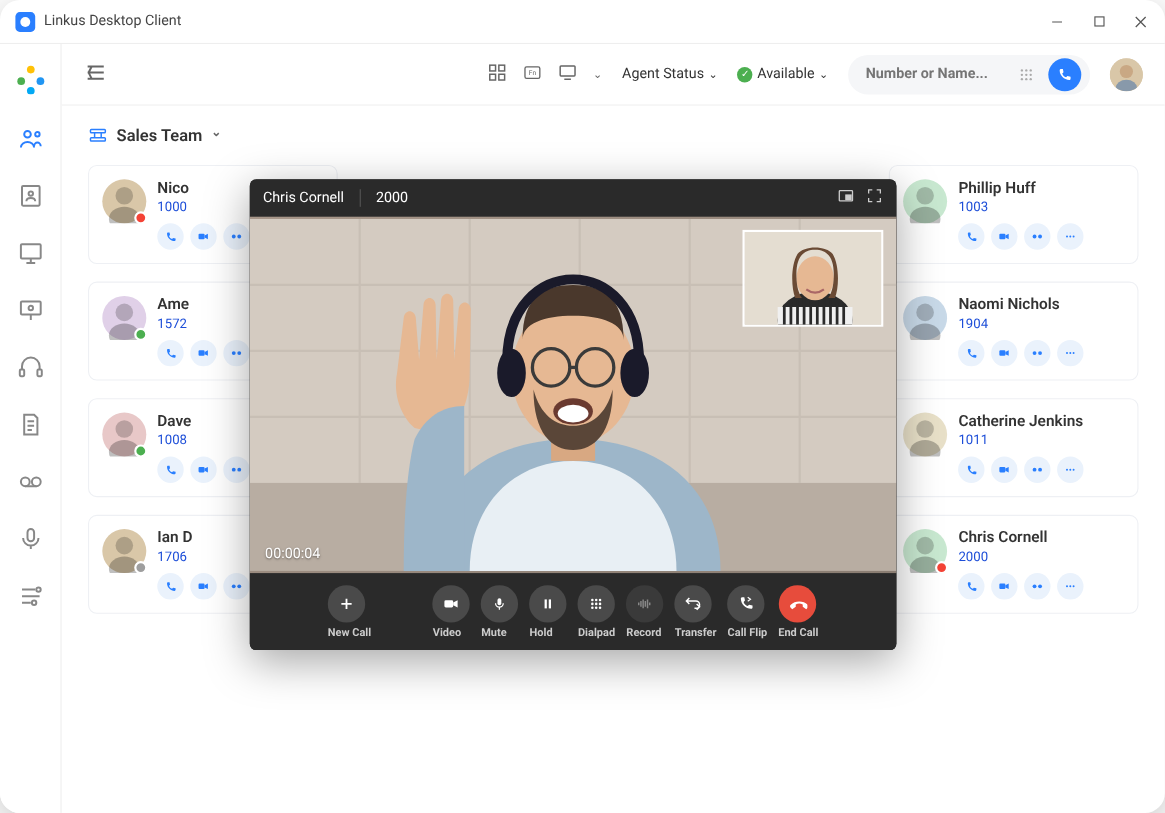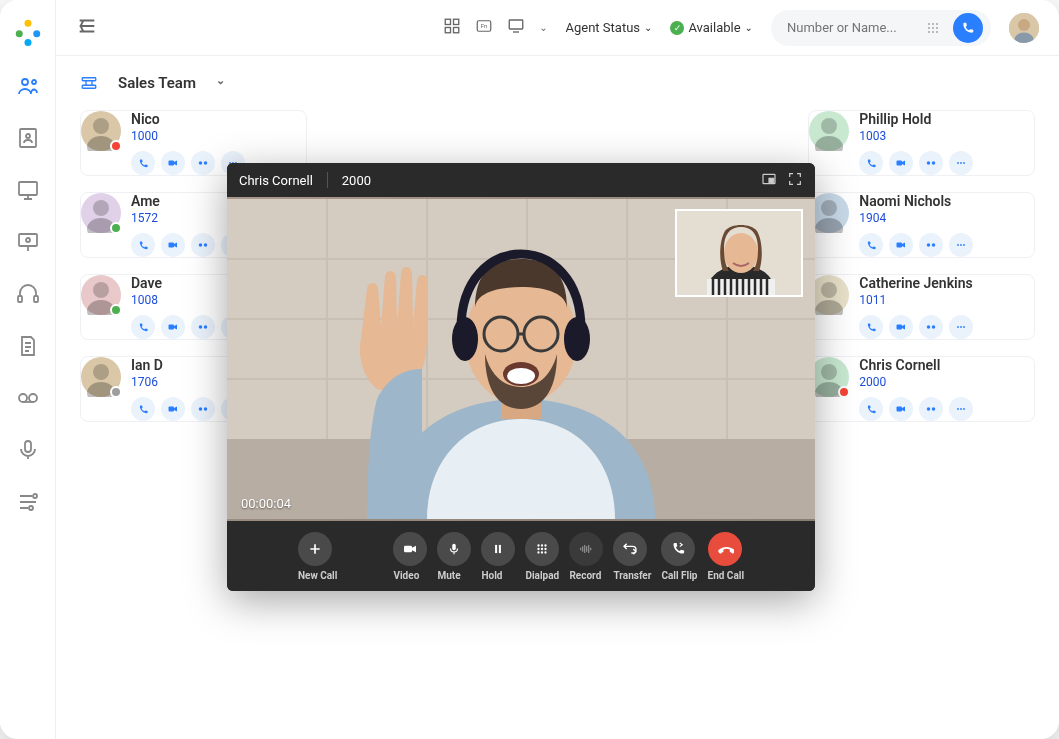--- a/index.html
+++ b/index.html
@@ -16,33 +16,33 @@
 .side-item { width:24px; height:24px; color:#888; cursor:pointer; position:relative; }
 .side-item.active { color:#2a7fff; }
 .main { flex:1; display:flex; flex-direction:column; overflow:hidden; }
 .topbar { height:56px; display:flex; align-items:center; padding:0 20px; gap:18px; border-bottom:1px solid #f0f0f0; }
 .hamburger { color:#666; cursor:pointer; }
 .spacer { flex:1; }
 .top-icons { display:flex; align-items:center; gap:14px; color:#666; }
 .agent-status, .avail { font-size:13px; color:#333; display:flex; align-items:center; gap:4px; cursor:pointer; }
 .avail .dot { width:14px; height:14px; border-radius:50%; background:#4caf50; display:inline-flex; align-items:center; justify-content:center; color:#fff; font-size:9px; }
 .searchbox { background:#f5f6f8; border-radius:20px; height:36px; display:flex; align-items:center; padding:0 8px 0 16px; gap:8px; }
-.searchbox input { border:none; background:transparent; outline:none; font-size:13px; width:130px; color:#666; }
+.searchbox input { border:none; background:transparent; outline:none; font-size:13px; width:130px; color:#666;font-weight:bold; }
 .searchbox .pad { width:20px; color:#aaa; display:flex; }
 .call-btn { width:30px; height:30px; border-radius:50%; background:#2a7fff; color:#fff; display:flex; align-items:center; justify-content:center; cursor:pointer; }
 .avatar { width:30px; height:30px; border-radius:50%; background:#d9c7a8; overflow:hidden; }
 .avatar svg { width:100%; height:100%; }
 .content { flex:1; padding:18px 24px; position:relative; overflow:hidden; }
 .team-row { display:flex; align-items:center; gap:8px; margin-bottom:18px; }
-.team-name { font-size:15px; font-weight:600; color:#333; display:flex; align-items:flex-start; gap:20px; cursor:pointer; }
+.team-name { font-size:15px; font-weight:600; color:#333; display:flex; align-items:flex-start; gap:8px; cursor:pointer; }
 .team-name .chev { font-size:11px; color:#666; }
 .filter-search { margin-left:auto; border:1px solid #e0e0e0; border-radius:4px; height:32px; display:flex; align-items:center; padding:0 10px; gap:8px; width:200px; }
 .filter-search input { border:none; outline:none; width:100%; font-size:13px; }
 .grid { display:grid; grid-template-columns:repeat(4, 1fr); gap:16px; }
-.card { border:1px solid #eef0f4; border-radius:8px; display:flex; gap:10px; background:#fff; }
+.card { border:1px solid #eef0f4; border-radius:8px; padding:12px; display:flex; gap:10px; background:#fff; }
 .card-avatar { width:40px; height:40px; border-radius:50%; background:#e8d5c4; flex-shrink:0; position:relative; overflow:visible; }
 .status-ind { width:12px; height:12px; border-radius:50%; position:absolute; right:-1px; bottom:-1px; border:2px solid #fff; }
 .status-ind.green { background:#4caf50; }
 .status-ind.red { background:#f44336; }
 .status-ind.gray { background:#9e9e9e; }
 .status-ind.blue { background:#2196f3; }
 .card-body { flex:1; min-width:0; }
 .card-name { font-size:14px; font-weight:600; color:#333; white-space:nowrap; overflow:hidden; text-overflow:ellipsis; }
 .card-ext { font-size:12px; color:#1d4ed8; margin-top:2px; }
 .card-actions { display:flex; gap:6px; margin-top:8px; }
@@ -63,20 +63,45 @@
 .vctrl .circ.end { background:#e74c3c; }
 .vctrl .circ.rec { background:#3a3a3a; }
 .vctrl .lbl { font-size:10px; color:#ccc; white-space:nowrap; }
 
 .face { width:100%; height:100%; }
 </style>
 </head>
 <body>
 
 <div class="window">
+  <div class="titlebar">
+    <div class="logo-sq">
+      <svg viewBox="0 0 24 24" width="12" height="12" fill="#fff">
+          <circle cx="12" cy="12" r="9"></circle>
+        </svg>
+    </div>
+    <div class="title">Linkus Desktop Client</div>
+    <div class="win-controls">
+      <div class="win-btn">
+        <svg viewBox="0 0 16 16" width="12">
+            <path d="M2 8h12" stroke="#555" stroke-width="1.5"></path>
+          </svg>
+      </div>
+      <div class="win-btn">
+        <svg viewBox="0 0 16 16" width="11">
+            <rect x="2" y="2" width="12" height="12" fill="none" stroke="#555" stroke-width="1.5"></rect>
+          </svg>
+      </div>
+      <div class="win-btn">
+        <svg viewBox="0 0 16 16" width="12">
+            <path d="M2 2l12 12M14 2L2 14" stroke="#555" stroke-width="1.5"></path>
+          </svg>
+      </div>
+    </div>
+  </div>
 
   <div class="body">
     <div class="sidebar">
       <div class="brand-icon">
         <svg viewBox="0 0 32 32">
             <circle cx="16" cy="6" r="4" fill="#ffc107"></circle>
             <circle cx="6" cy="18" r="4" fill="#4caf50"></circle>
             <circle cx="26" cy="18" r="4" fill="#2196f3"></circle>
             <circle cx="16" cy="28" r="4" fill="#03a9f4"></circle>
           </svg>
@@ -259,21 +284,21 @@
               </div>
             </div>
             <div class="card" style="visibility: hidden;"></div>
             <div class="card" style="visibility: hidden;"></div>
             <div class="card">
               <div class="card-avatar" style="background: rgb(200, 232, 208);"><svg viewBox="0 0 40 40" class="face">
                   <circle cx="20" cy="15" r="8" fill="rgba(0,0,0,.2)"></circle>
                   <ellipse cx="20" cy="36" rx="14" ry="11" fill="rgba(0,0,0,.25)"></ellipse>
                 </svg></div>
               <div class="card-body">
-    <div class="card-name">Phillip Hold</div>
+    <div class="card-name">Phillip Huff</div>
     <div class="card-ext">1003</div>
     <div class="card-actions">
       <div class="act">
                     <svg width="11" viewBox="0 0 24 24" fill="currentColor">
                       <path d="M6 3c-1 0-2 1-2 2 0 8 7 15 15 15 1 0 2-1 2-2v-3l-5-1-2 2c-3-1-5-3-6-6l2-2-1-5H6z"></path>
                     </svg>
                   </div>
       <div class="act">
                     <svg width="12" viewBox="0 0 24 24" fill="currentColor">
                       <rect x="3" y="7" width="11" height="10" rx="2"></rect>

